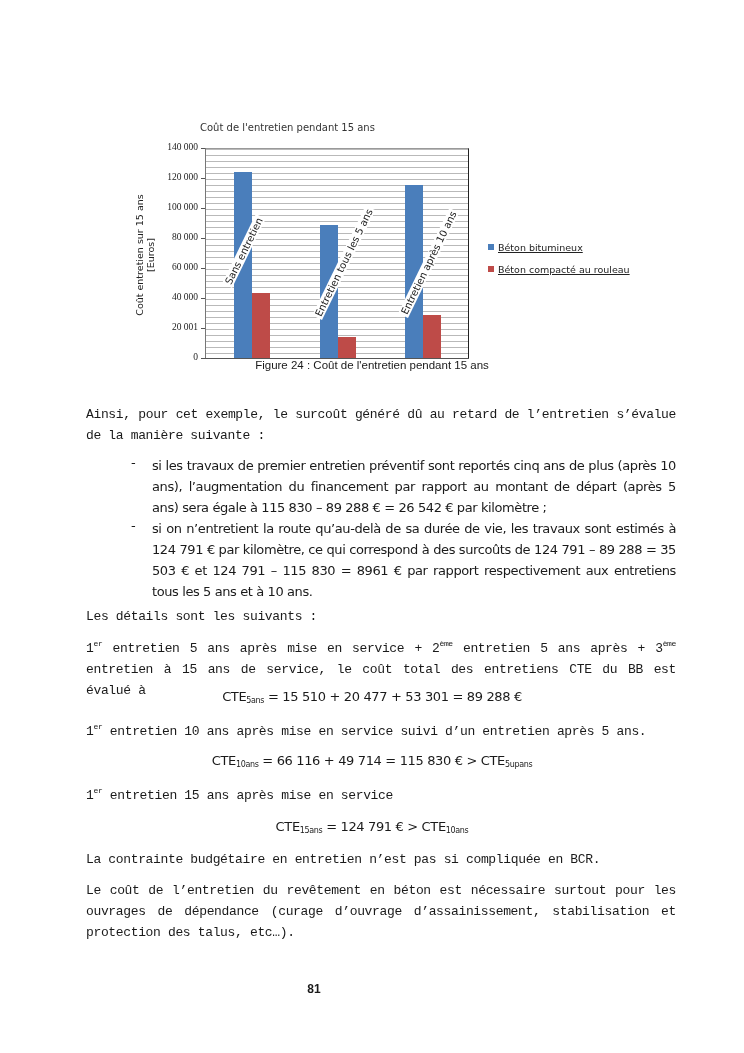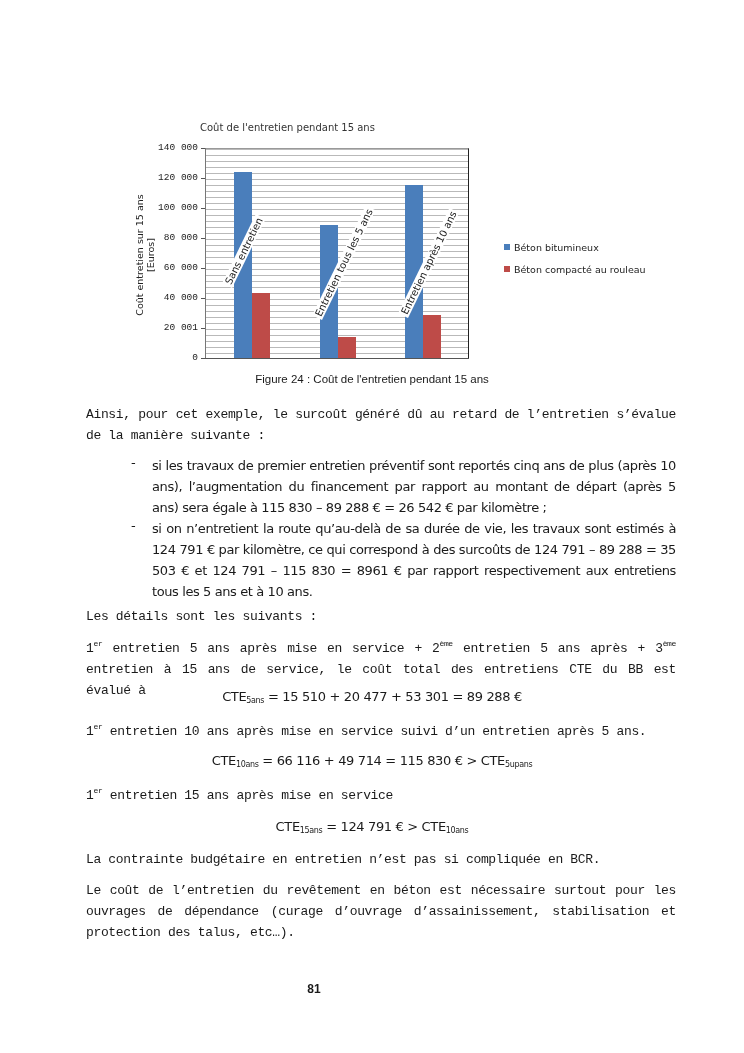--- a/index.html
+++ b/index.html
@@ -4,31 +4,31 @@
 <style>
   html, body { margin: 0; padding: 0; background: #ffffff; }
   body { width: 744px; height: 1053px; position: relative; overflow: hidden;
          font-family: "Liberation Sans", sans-serif; color: #1a1a1a; }
   .abs { position: absolute; }
   .chart-title { left: 200px; top: 122px; width: 400px; text-align: left; font-size: 10px; color: #333; font-family: "DejaVu Sans", sans-serif; }
   .plot { left: 206px; top: 148px; width: 262px; height: 210px; border-right: 1px solid #222; border-top: 1px solid #999;
           background-image: repeating-linear-gradient(to bottom, #b9b9b9 0px, #b9b9b9 1px, transparent 1px, transparent 6px); }
   .axis-left { left: 205px; top: 148px; width: 1px; height: 211px; background: #777; }
   .axis-bottom { left: 205px; top: 358px; width: 264px; height: 1px; background: #555; }
-  .ytick { font-size: 9.5px; color: #222; text-align: right; width: 60px; left: 138px; font-family: Liberation Mono, monospace; }
+  .ytick { font-size: 9.5px; color: #222; text-align: right; width: 60px; left: 138px; font-family: Liberation Serif, serif; }
   .ytick-mark { width: 4px; height: 1px; background: #555; left: 201px; }
   .ylabel { left: 70px; top: 244px; width: 150px; transform: rotate(-90deg); transform-origin: center; font-size: 9.5px; color: #222; text-align: center; font-family: "DejaVu Sans", sans-serif; }
   .bar { position: absolute; bottom: 0; width: 18px; }
   .bar.blue { background: #4a7ebb; }
   .bar.red { background: #be4b48; }
   .cat-label { position: absolute; font-size: 10px; background: #fff; padding: 0 2px; white-space: nowrap; transform: rotate(-64deg); transform-origin: left bottom; color: #222; font-family: "DejaVu Sans", sans-serif; }
-  .legend { left: 504px; top: 236px; font-size: 9.5px; color: #222; font-family: "DejaVu Sans", sans-serif; }
+  .legend { left: 488px; top: 236px; font-size: 9.5px; color: #222; font-family: "DejaVu Sans", sans-serif; text-decoration: underline; }
   .legend-item { display: flex; align-items: center; height: 22px; }
   .swatch { width: 6px; height: 6px; margin-right: 4px; }
-  .caption { left: 0; width: 744px; top: 373px; text-align: center; font-size: 11.5px; font-family: "Liberation Sans", sans-serif; }
+  .caption { left: 0; width: 744px; top: 359px; text-align: center; font-size: 11.5px; font-family: "Liberation Sans", sans-serif; }
   .para { left: 86px; width: 590px; font-size: 13px; line-height: 21px; text-align: justify; font-family: Liberation Mono, monospace; letter-spacing: -0.35px; }
   .bullet-dash { left: 131px; font-size: 13px; font-family: "DejaVu Sans", sans-serif; }
   .bullet-text { left: 152px; width: 524px; font-size: 13px; line-height: 21px; text-align: justify; font-family: "DejaVu Sans", sans-serif; letter-spacing: -0.4px; }
   .eq { left: 0; width: 744px; text-align: center; font-size: 13px; font-family: "DejaVu Sans", sans-serif; letter-spacing: -0.35px; }
   sup { font-size: 8px; vertical-align: 6px; line-height: 0; }
   sub { font-size: 8px; vertical-align: -2px; line-height: 0; }
   .page-num { left: 0; width: 628px; top: 982px; text-align: center; font-size: 12px; font-weight: bold; font-family: "Liberation Sans", sans-serif; }
 </style>
 </head>
 <body>

